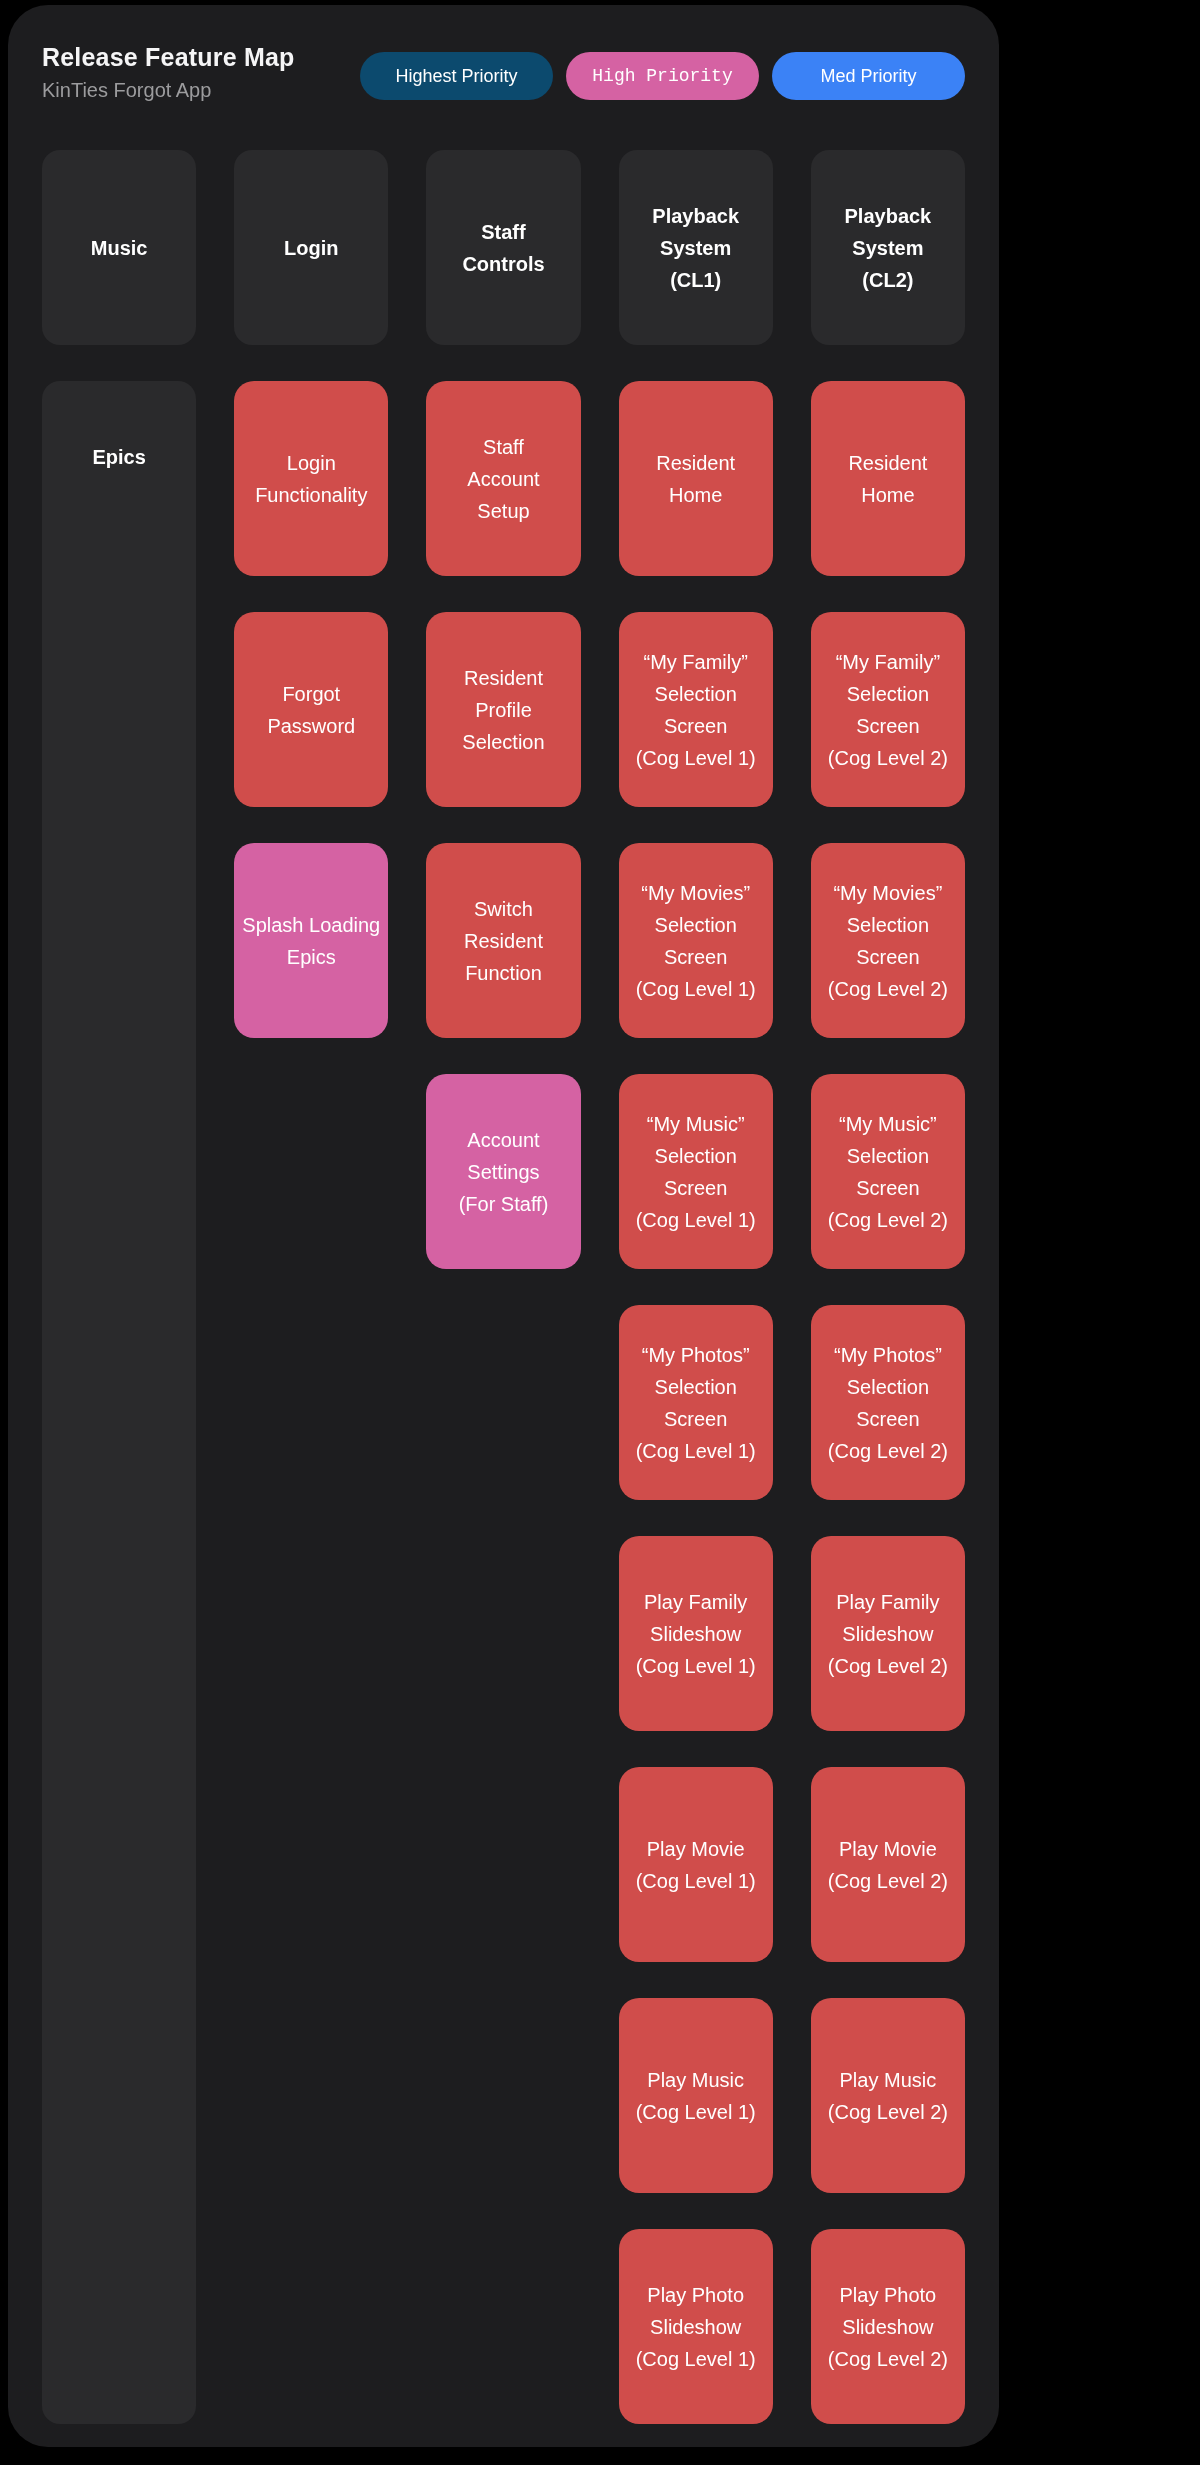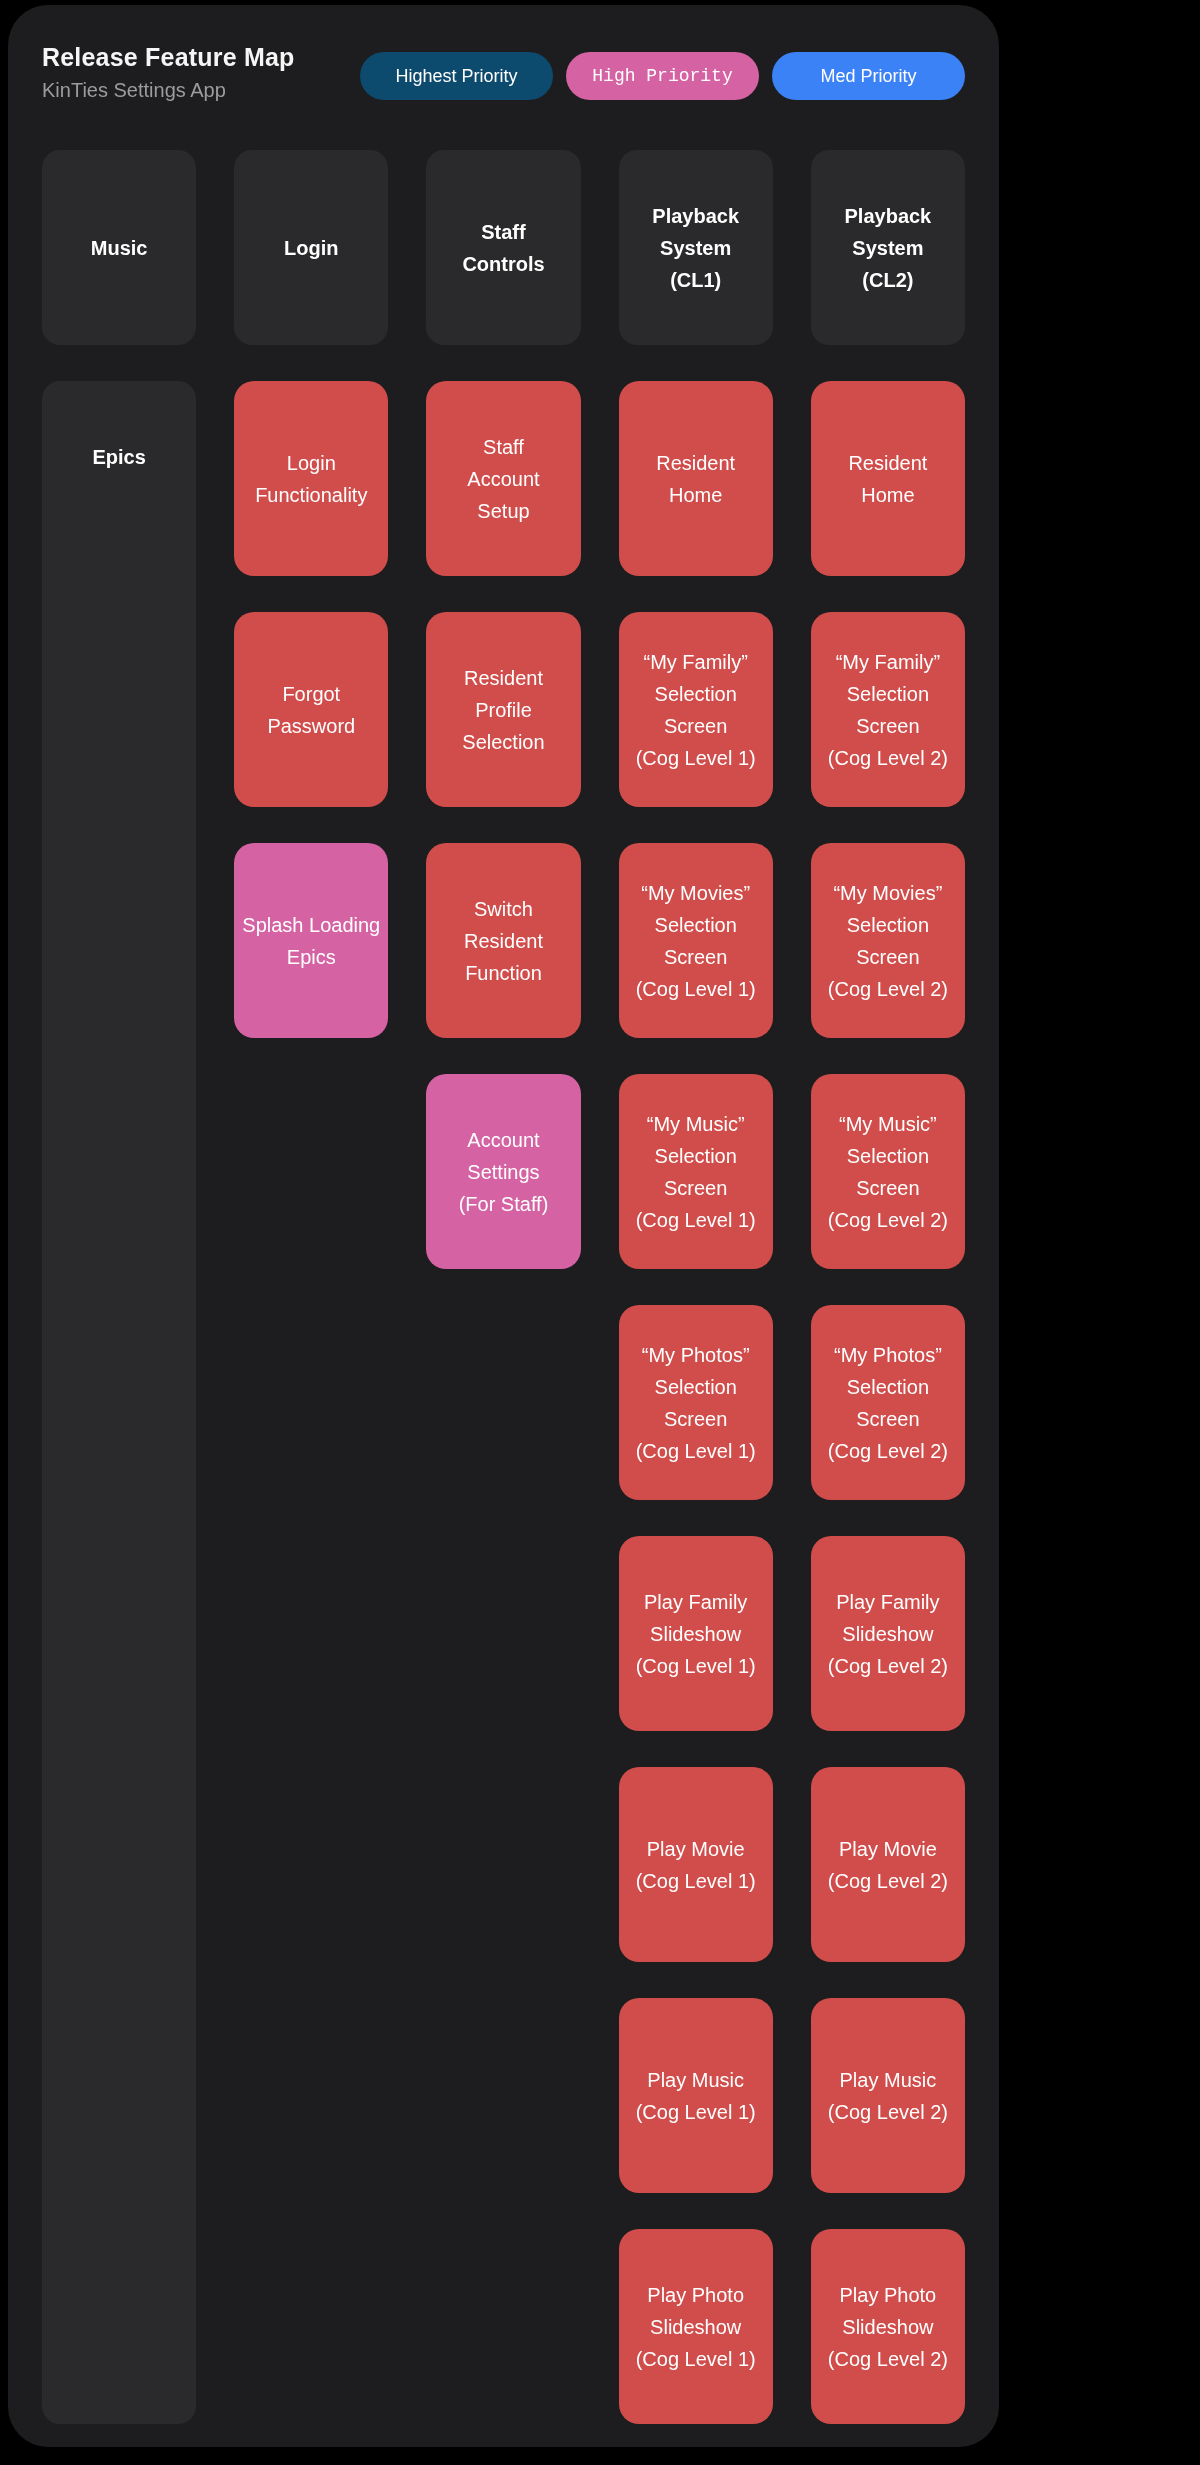--- a/index.html
+++ b/index.html
@@ -101,21 +101,21 @@
 </style>
 </head>
 <body>
 
 <div class="panel">
   <div class="content">
 
     <div class="topbar">
       <div>
         <h1 class="title">Release Feature Map</h1>
-        <div class="subtitle">KinTies Settings App</div>
+        <div class="subtitle">KinTies Forgot App</div>
       </div>
       <div class="legend">
         <div class="badge badge-highest">
           <span>Highest Priority</span>
         </div>
         <div class="badge badge-high">
           <span>High Priority</span>
         </div>
         <div class="badge badge-med">
           <span>Med Priority</span>

